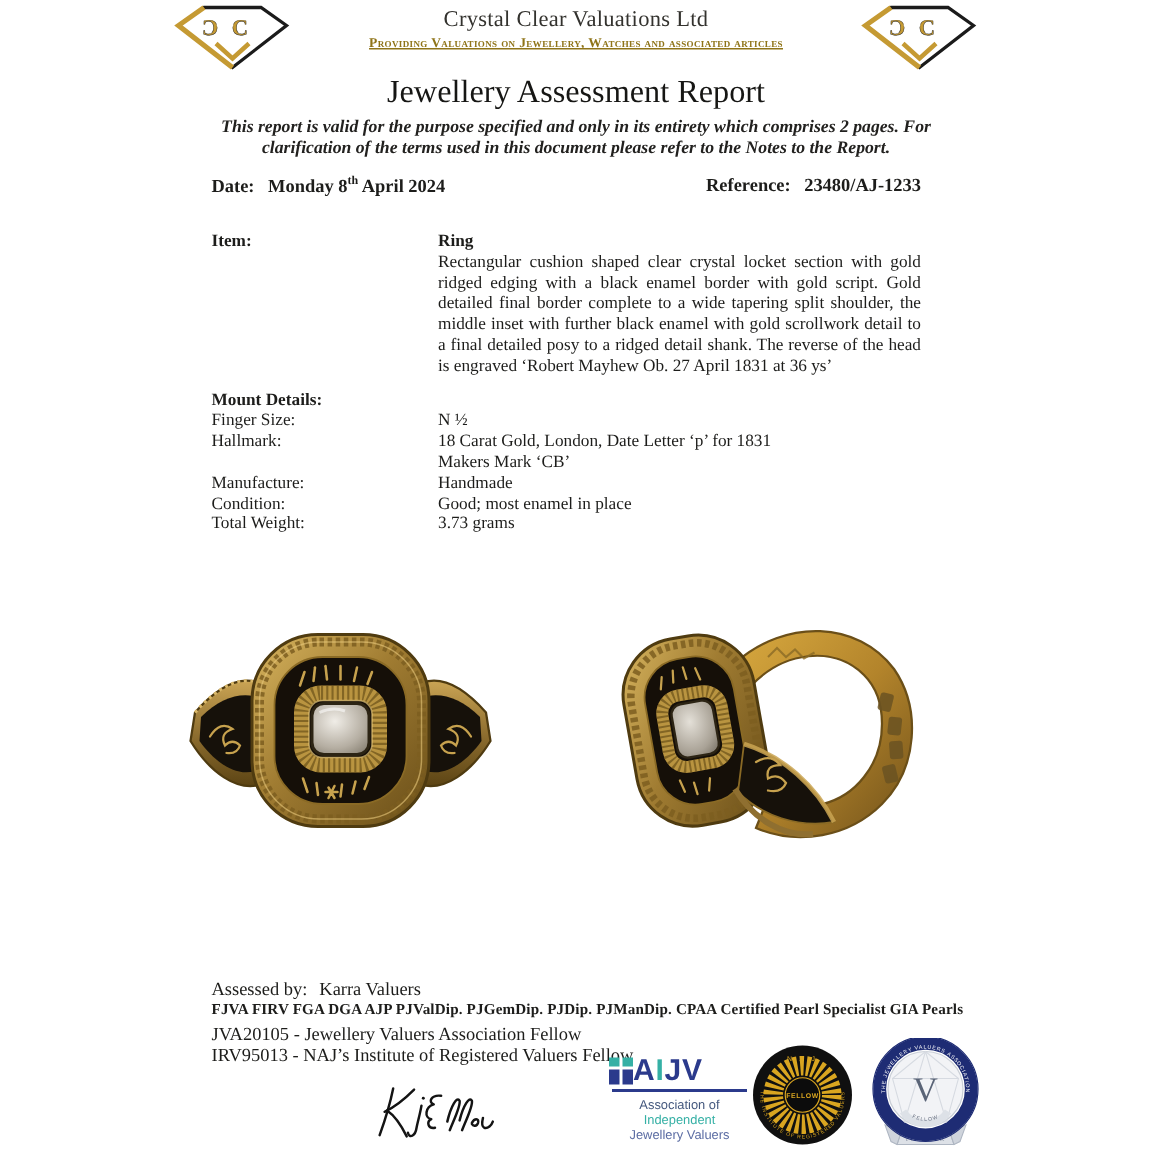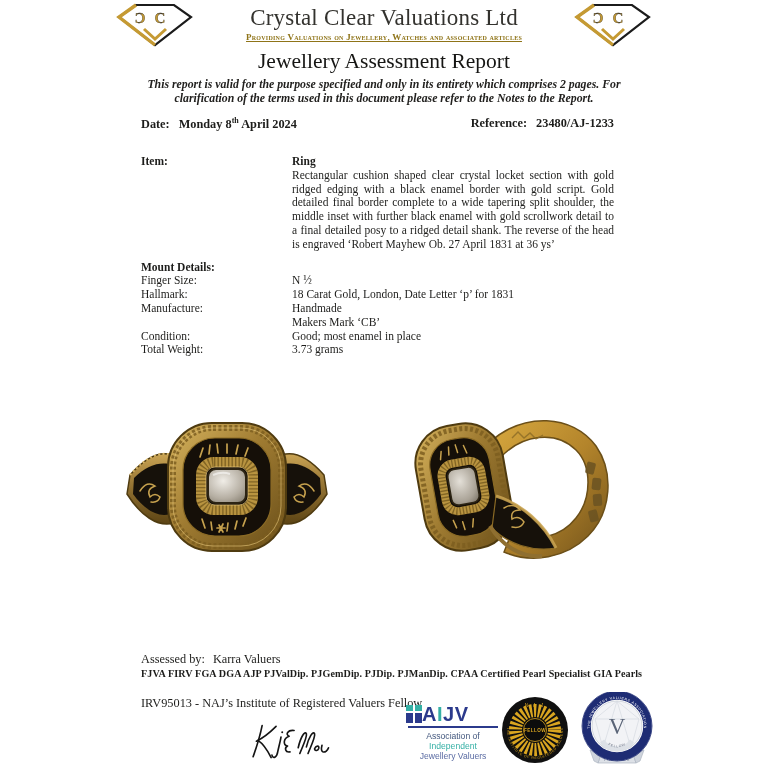--- a/index.html
+++ b/index.html
@@ -4,21 +4,21 @@
 <style>
   html,body{margin:0;padding:0;background:#ffffff;}
   .page{position:relative;width:768px;height:768px;background:#fff;overflow:hidden;
         font-family:"Liberation Serif",serif;color:#1d1d1b;}
 
   
   .logo{position:absolute;top:2px;width:82px;height:46px;}
   .logo.left{left:114px;}
   .logo.right{left:572px;}
   .header-center{position:absolute;left:164px;top:5px;width:440px;text-align:center;}
-  .company-name{font-size:23px;color:#33322e;letter-spacing:.2px;}
+  .company-name{font-size:15px;color:#33322e;letter-spacing:.2px;}
   .tagline{font-size:9px;font-weight:bold;font-variant:small-caps;color:#8f7418;
            margin-top:1px;letter-spacing:.25px;text-decoration:underline;}
 
   .report-title{position:absolute;top:49px;left:0;width:768px;text-align:center;
                 font-size:21.5px;font-weight:normal;color:#161614;}
   .disclaimer{position:absolute;top:77px;left:126px;width:516px;text-align:center;
               font-style:italic;font-weight:bold;font-size:11.8px;line-height:14px;color:#22211f;}
 
   .date-row{position:absolute;top:116px;left:141px;width:473px;display:flex;
             justify-content:space-between;font-weight:bold;font-size:12.3px;}
@@ -121,26 +121,26 @@
     <div>
       <div class="pair">
         <div class="lbl">Finger Size:</div>
         <div class="val">N ½</div>
       </div>
       <div class="pair">
         <div class="lbl">Hallmark:</div>
         <div class="val">18 Carat Gold, London, Date Letter ‘p’ for 1831</div>
       </div>
       <div class="pair">
+        <div class="lbl"></div>
+        <div class="val">Makers Mark ‘CB’</div>
+      </div>
+      <div class="pair">
         <div class="lbl">Manufacture:</div>
         <div class="val">Handmade</div>
-      </div>
-      <div class="pair">
-        <div class="lbl"></div>
-        <div class="val">Makers Mark ‘CB’</div>
       </div>
       <div class="pair">
         <div class="lbl">Condition:</div>
         <div class="val">Good; most enamel in place</div>
       </div>
       <div class="pair">
         <div class="lbl">Total Weight:</div>
         <div class="val">3.73 grams</div>
       </div>
     </div>
@@ -249,20 +249,21 @@
       <path d="M102,92 C128,100 150,120 162,144" stroke="#caa452" stroke-width="3" fill="none" opacity="0.85"></path>
       <path d="M96,122 C108,142 128,154 148,152 L140,162 C118,164 100,152 88,134 Z" fill="url(#gA2)"></path>
       <path d="M96,122 C108,142 128,154 148,152" stroke="#8f6f30" stroke-width="4" fill="none"></path>
     </g>
   </svg>
 
   <div class="assessed">
     <span>Assessed by:</span><span class="val">Karra Valuers</span>
   </div>
   <div class="credentials">FJVA FIRV FGA DGA AJP PJValDip. PJGemDip. PJDip. PJManDip.  CPAA Certified Pearl Specialist  GIA Pearls</div>
+  <div class="member1">JVA20105 - Jewellery Valuers Association Fellow</div>
   <div class="member2">IRV95013 - NAJ’s Institute of Registered Valuers Fellow</div>
 
   <svg class="signature" viewBox="0 0 100 52">
     <title>Kj Ellison</title>
     <g stroke="#141414" stroke-width="2" fill="none" stroke-linecap="round" stroke-linejoin="round">
       <path d="M16,6 C14,16 10,30 5,44"></path>
       <path d="M33,7 C25,15 18,21 9,25"></path>
       <path d="M11,24 C17,28 23,37 27,45"></path>
       <path d="M39,20 C38,26 36,33 35,38 C34,45 29,47 28,42"></path>
       <path d="M55,12 C47,11 44,17 49,19 C42,21 41,30 47,31 C43,33 44,39 50,38"></path>

